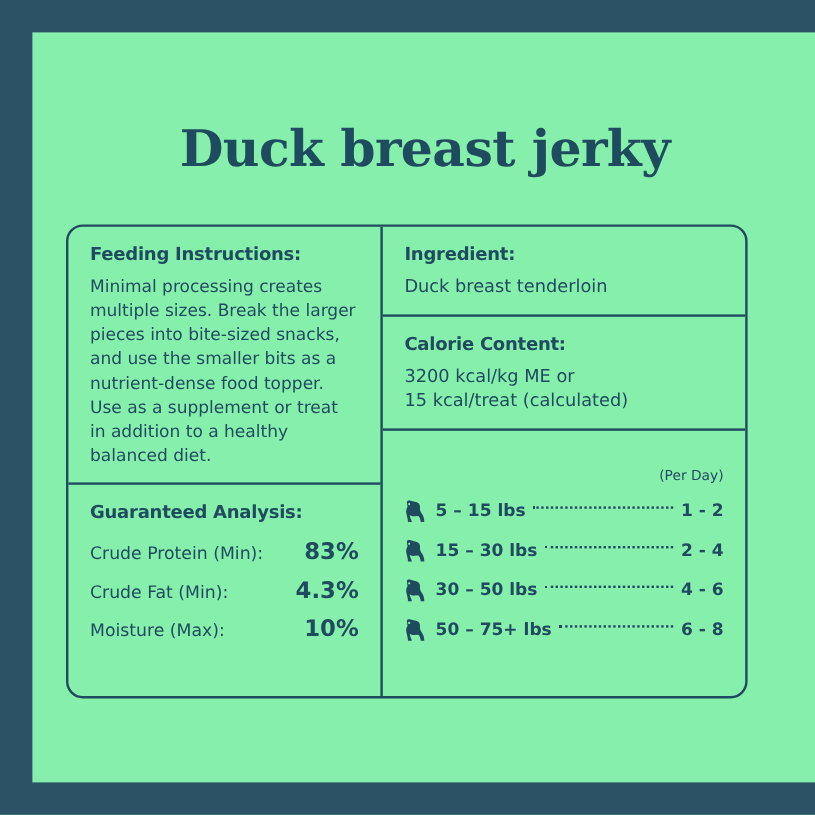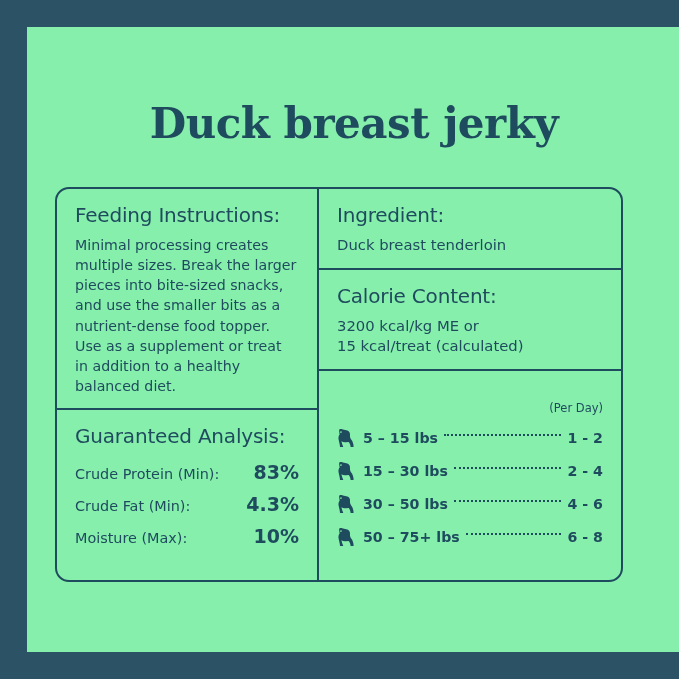--- a/index.html
+++ b/index.html
@@ -58,22 +58,22 @@
   .cell {
     padding: 14px 18px 12px 18px;
     box-sizing: border-box;
     color: #1f4b5e;
   }
   .divider-h {
     border-top: 2px solid #1f4b5e;
   }
   h3 {
     margin: 0 0 8px 0;
-    font-size: 20px;
-    font-weight: normal;
+    font-size: 15px;
+    font-weight: bold;
     color: #1f4b5e;
     letter-spacing: -0.2px;
   }
   .body-text {
     font-size: 14.2px;
     line-height: 1.42;
     color: #1f4b5e;
   }
   .simple-text {
     font-size: 14.8px;

